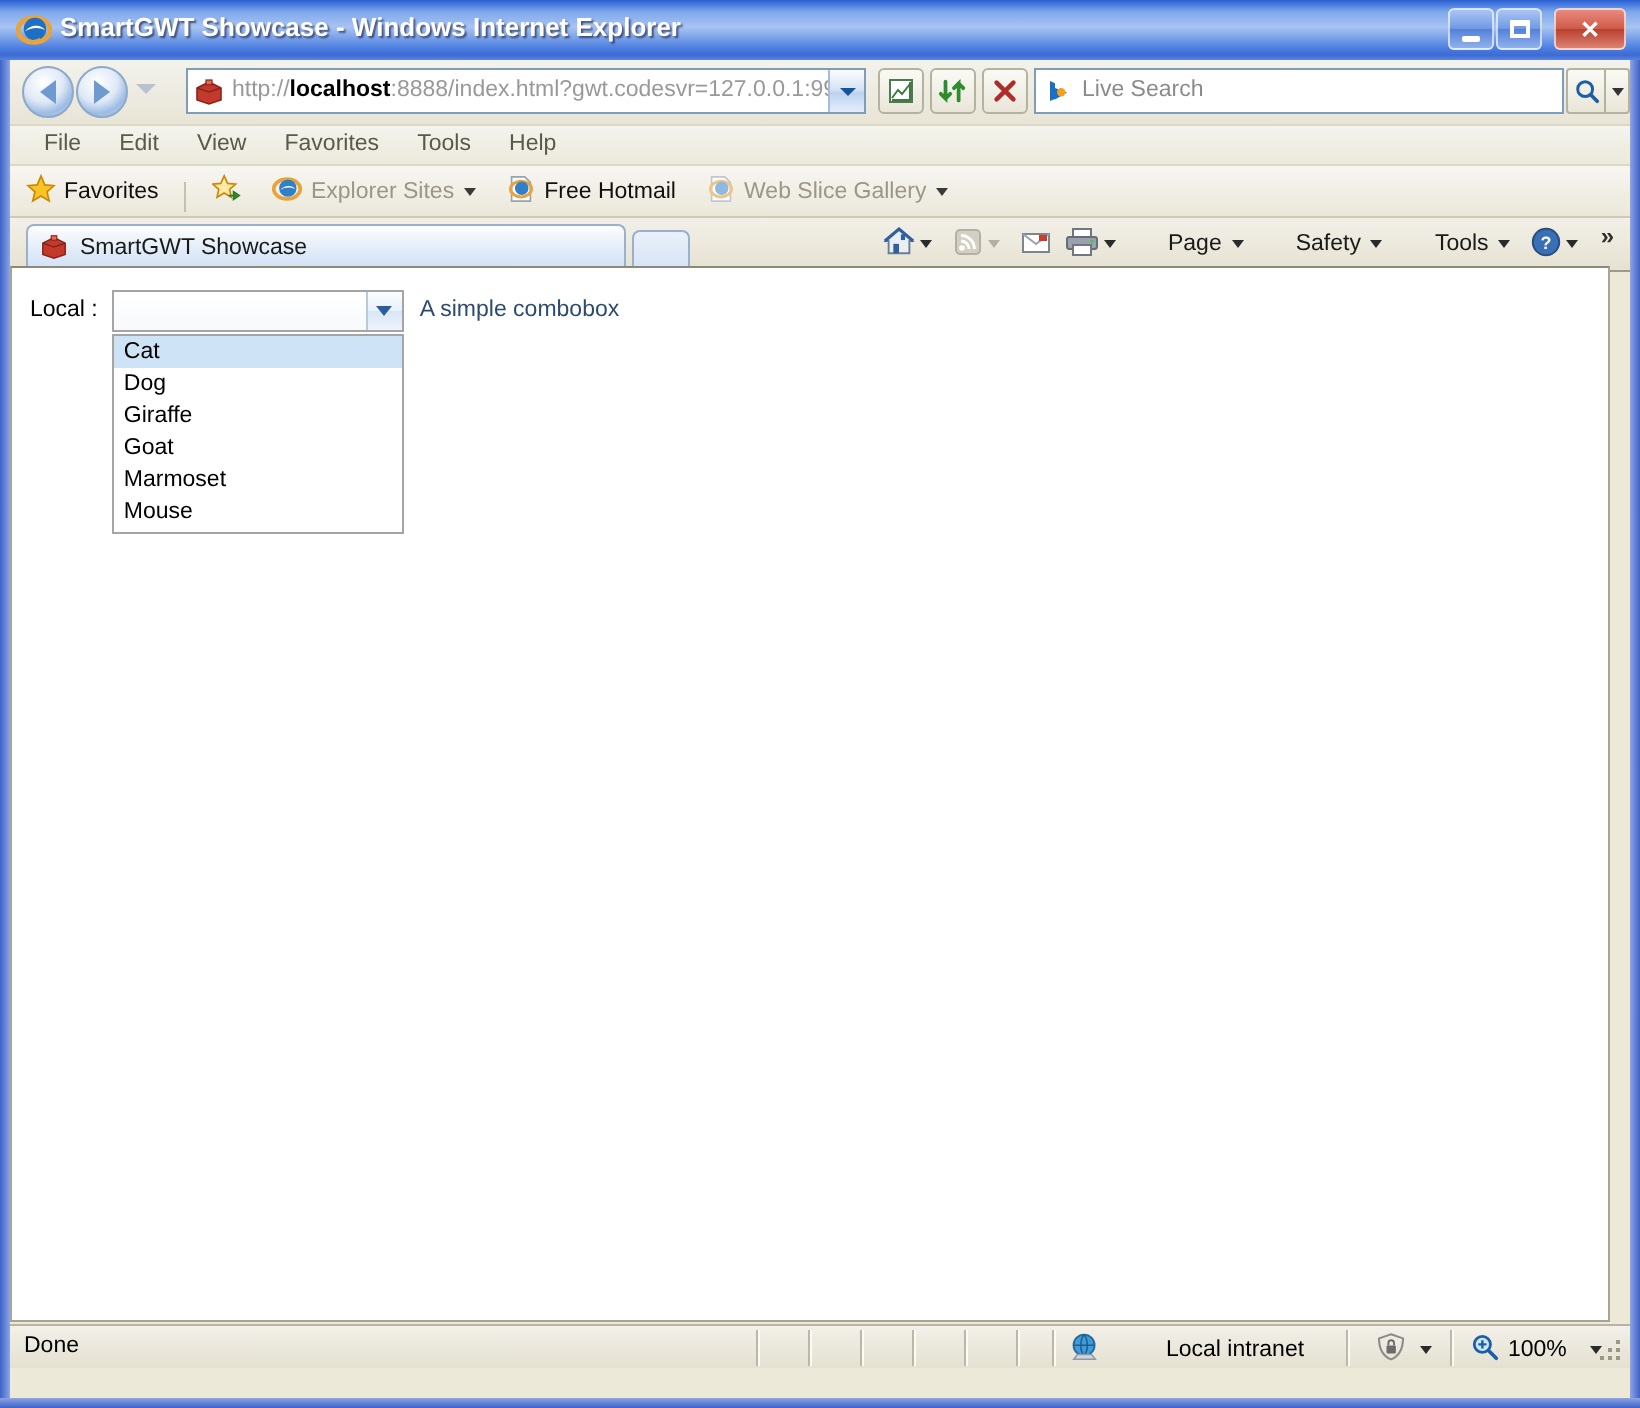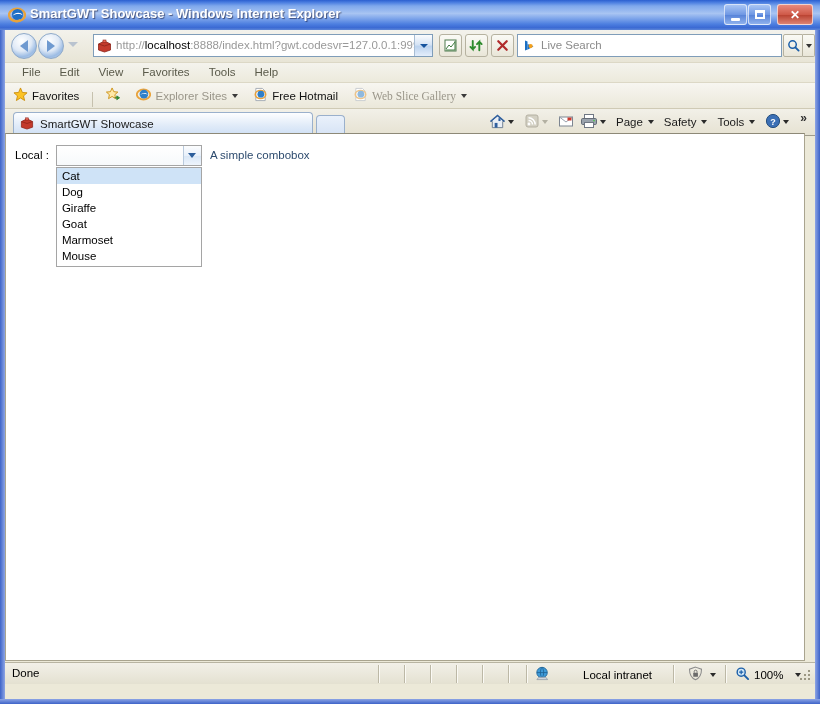--- a/index.html
+++ b/index.html
@@ -111,21 +111,21 @@
     box-sizing: border-box;
   }
   #addr-icon {
     position: absolute; left: 3px; top: 3px; width: 15px; height: 15px;
   }
   #addr-text {
     position: absolute; left: 22px; top: 4px;
     font-size: 11.5px; color: #999999; white-space: nowrap;
     font-family: "Liberation Sans", sans-serif;
   }
-  #addr-text b { color: #000000; font-weight: normal; }
+  #addr-text b { color: #000000; font-weight: bold; }
   #addr-drop {
     position: absolute; right: 0; top: 0; width: 18px; height: 21px;
     background: linear-gradient(to bottom,#fbfcfe,#d6e4f5 45%,#bcd3ef 55%,#e4eefb);
     border-left: 1px solid #a8bdd4;
     box-sizing: border-box;
     display:flex; align-items:center; justify-content:center;
     cursor: default;
   }
   .caret-dn {
     width:0;height:0;border-left:4px solid transparent;border-right:4px solid transparent;
@@ -228,21 +228,21 @@
     cursor: default;
   }
   #cmdbar {
     position: absolute; right: 4px; top: 0; height: 26px;
     display: flex; align-items: center;
   }
   .cmd-item {
     display: inline-flex; align-items: center; height: 26px;
     padding: 0 3px; font-size: 11.5px; color: #1a1a1a; cursor: default;
   }
-  .cmd-item .lbl { margin-right: 3px; }
+  .cmd-item .lbl { margin-right: 3px; margin-left: 16px; }
   .cmd-caret {
     display:inline-block; margin: 0 4px 0 2px;
     width:0;height:0;border-left:3.5px solid transparent;border-right:3.5px solid transparent;
     border-top:4px solid #2a2a2a;
   }
   .cmd-caret.dim { border-top-color: #b3b0a2; }
   #cmd-chevron {
     font-size: 12px; font-weight: bold; color: #303030;
     padding: 0 4px 9px 4px; cursor: default;
   }
@@ -499,21 +499,21 @@
       </span>
 
       <span class="fav-item">
         <span>
           <svg width="15" height="15" viewBox="0 0 16 16">
             <path d="M3 1.5 L10 1.5 L13 4.5 L13 14.5 L3 14.5 Z" fill="#ffffff" stroke="#c3c7cc" stroke-width="0.9"></path>
             <ellipse cx="8" cy="8" rx="5.6" ry="4.2" fill="none" stroke="#edc58a" stroke-width="1.6"></ellipse>
             <circle cx="8.4" cy="7.6" r="3.6" fill="#8fb9de"></circle>
           </svg>
         </span>
-        <span class="lbl" style="color:#9a968a;font-family:Liberation Serif, serif;">Web Slice Gallery</span>
+        <span class="lbl" style="color:#9a968a;">Web Slice Gallery</span>
         <i class="fav-caret"></i>
       </span>
     </div>
 
     <div id="tabbar">
       <div id="tab1">
         <span>
           <svg width="14" height="14" viewBox="0 0 15 15">
             <path d="M1.5 6 L7.5 3 L13.5 6 L13.5 12 L7.5 14 L1.5 12 Z" fill="#c33a2c" stroke="#8d2318" stroke-width="0.8"></path>
             <path d="M1.5 6 L7.5 8 L13.5 6" fill="none" stroke="#8d2318" stroke-width="0.8"></path>

